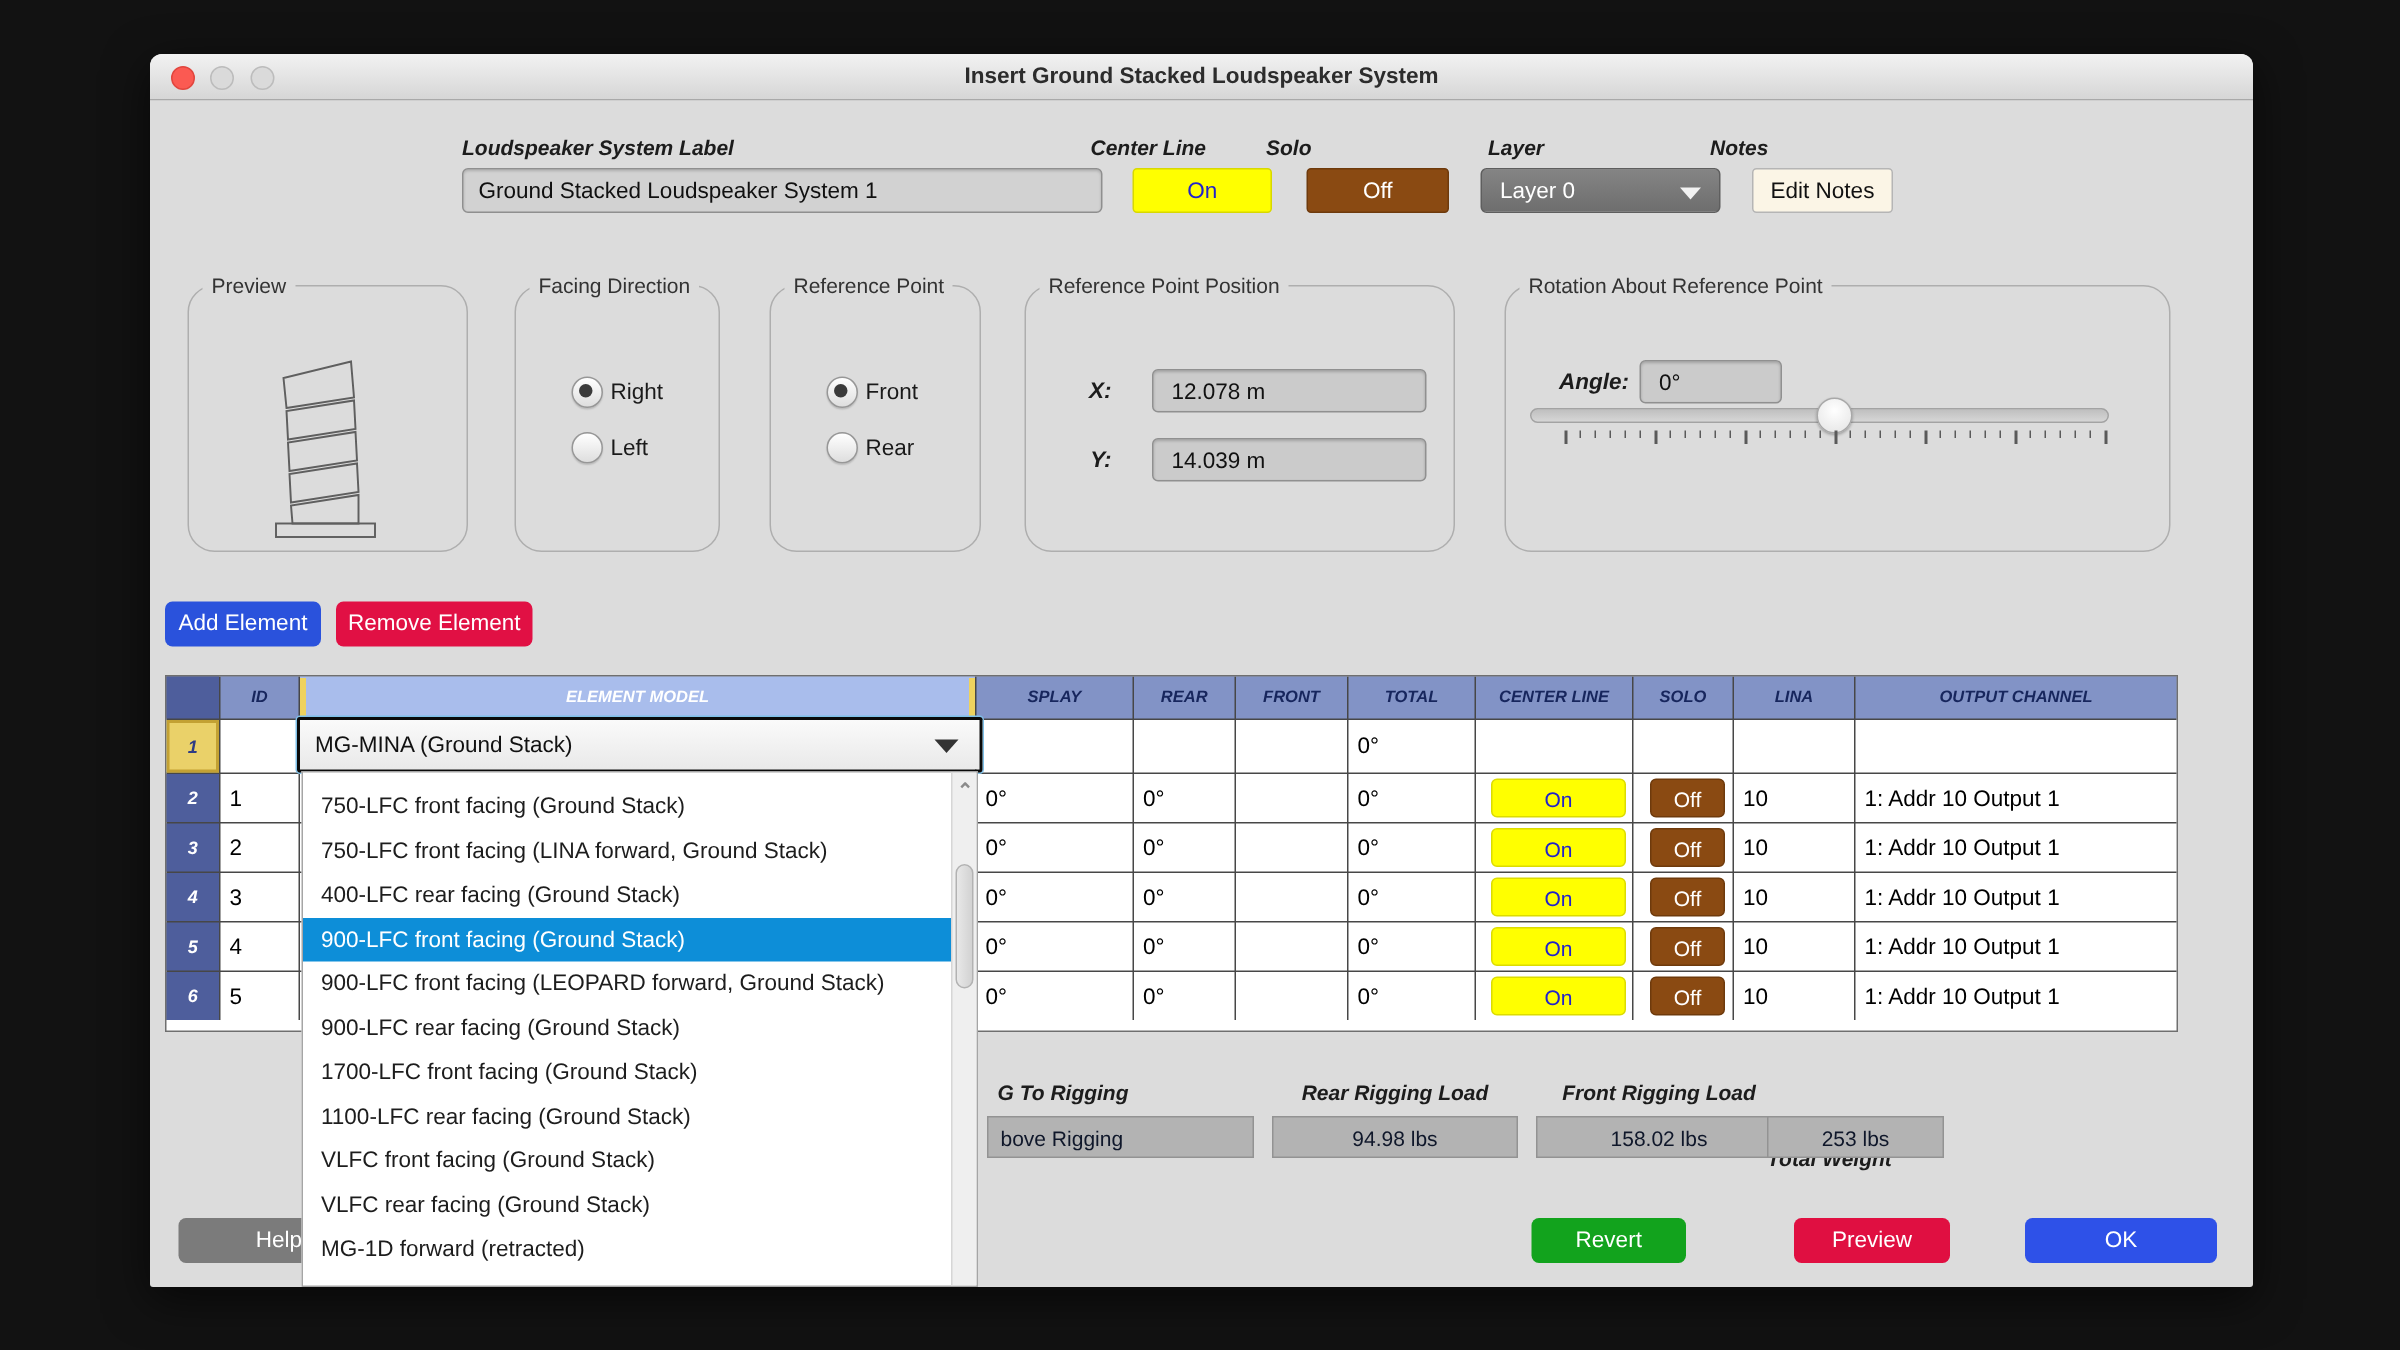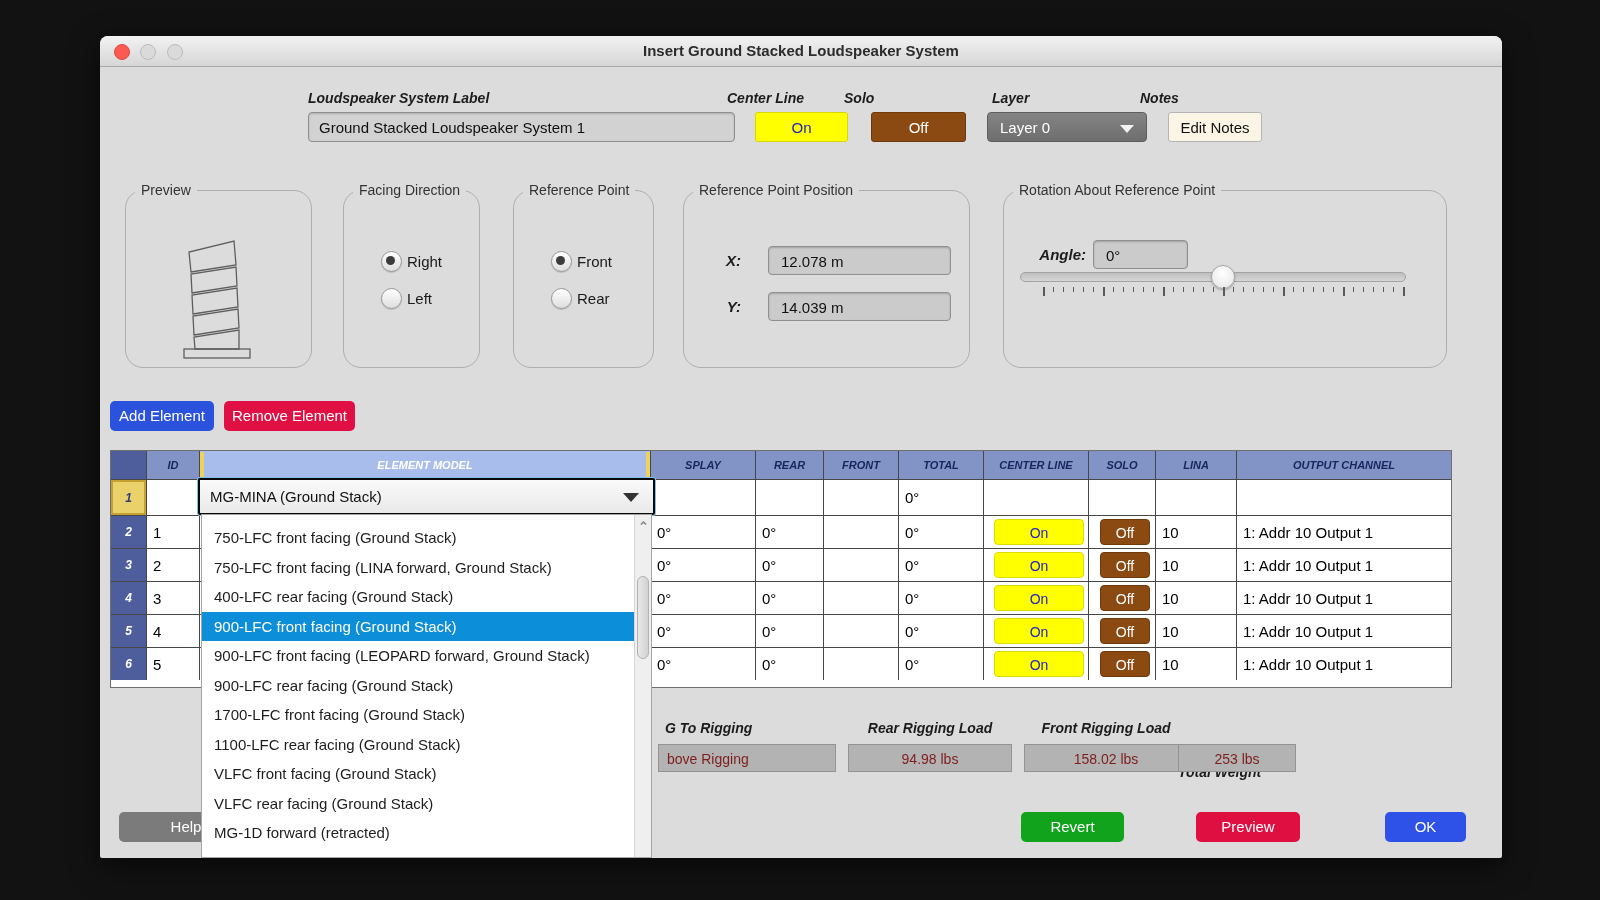--- a/index.html
+++ b/index.html
@@ -111,34 +111,34 @@
   .dd-item{height:29.5px;line-height:29.5px;padding-left:12px;font-size:15px;color:#1d1d1d;white-space:nowrap;overflow:hidden;}
   .dd-item.hl{background:#0d8ed8;color:#fff;}
   #dd-scrollbar{position:absolute;right:0;top:0;bottom:0;width:17px;background:#efefef;border-left:1px solid #d6d6d6;box-sizing:border-box;}
   #dd-up{position:absolute;top:4px;left:1px;width:15px;height:14px;color:#8a8a8a;font-size:13px;font-weight:bold;
     text-align:center;line-height:16px;}
   #dd-thumb{position:absolute;left:2px;top:61px;width:12px;height:83px;border-radius:6px;
     background:linear-gradient(90deg,#e8e8e8,#d2d2d2);border:1px solid #b2b2b2;box-sizing:border-box;}
   
   .riglabel{position:absolute;top:684px;height:17px;font-size:14px;font-weight:bold;font-style:italic;color:#1c1c1c;white-space:nowrap;}
   .rigfield{position:absolute;top:708px;height:28px;line-height:28px;background:#b3b3b3;border:1px solid #939393;
-    box-sizing:border-box;font-size:14px;color:#7f1d1d;text-align:center;}
+    box-sizing:border-box;font-size:14px;color:#0f172a;text-align:center;}
   #rig-cut-label{left:565px;}
   #rig-cut-field{left:558px;width:178px;text-align:left;padding-left:8px;}
   #rig-rear-label{left:748px;width:164px;text-align:center;}
   #rig-rear-field{left:748px;width:164px;}
   #rig-front-label{left:924px;width:164px;text-align:center;}
   #rig-front-field{left:924px;width:164px;}
   #rig-total-label{left:1078px;width:118px;text-align:left;margin-top:44px;}
   #rig-total-field{left:1078px;width:118px;}
   
   #help-btn{left:19px;top:776px;width:134px;background:#7b7b7b;z-index:10;}
   #revert-btn{left:921px;top:776px;width:103px;background:#12a31d;}
   #cancel-btn{left:1096px;top:776px;width:104px;background:#e00f41;}
-  #ok-btn{left:1250px;top:776px;width:81px;background:#2e51e8;margin-left:35px;}
+  #ok-btn{left:1250px;top:776px;width:128px;background:#2e51e8;}
   
   #preview-svg{position:absolute;left:50px;top:22px;}
 </style>
 </head>
 <body>
 
 <div id="window">
 
   <div class="titlebar">
     <span class="light red"></span>

